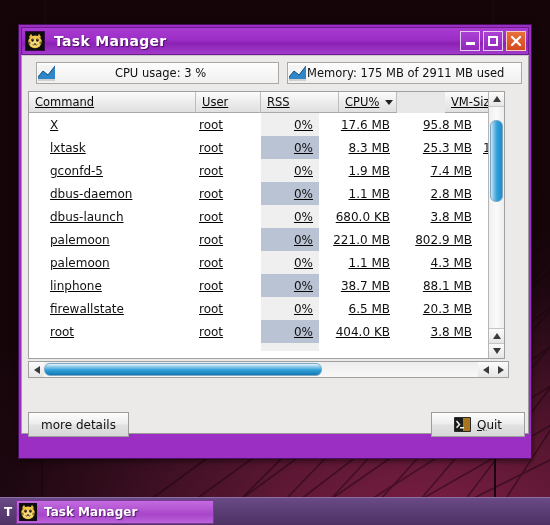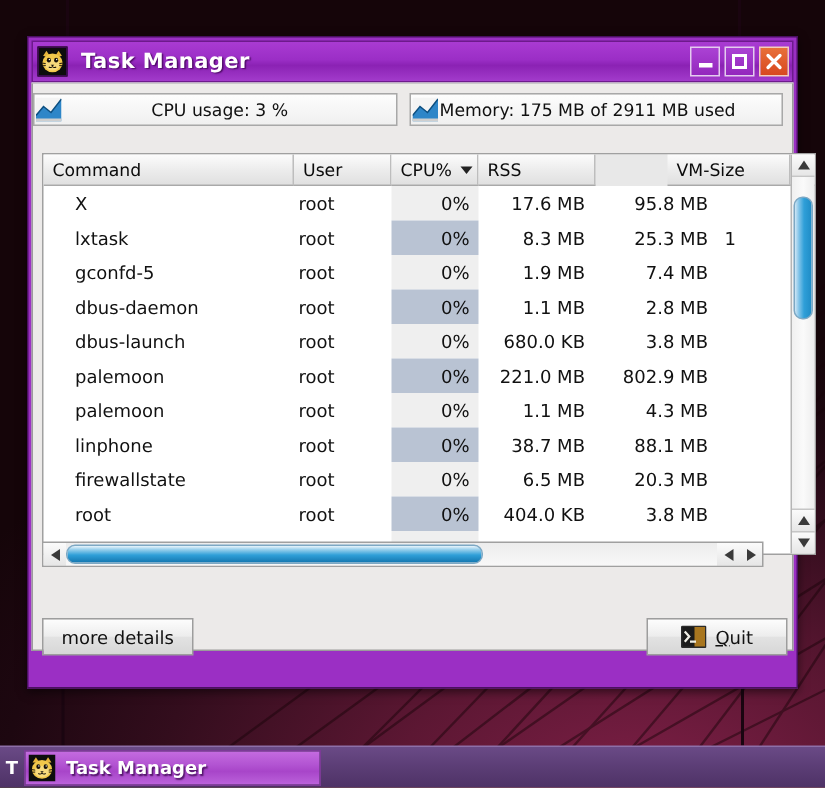--- a/index.html
+++ b/index.html
@@ -122,21 +122,21 @@
   .menu-item u { text-decoration: underline; }
 
   
   #client {
     margin: 0 2px 2px 2px;
     height: 379px;
     background: #eceae9;
     border: 1px solid #9b9b9b;
     border-top: 1px solid #c9c9c9;
     box-sizing: border-box;
-    padding: 6px 6px 0 0;
+    padding: 6px 6px 0 14px;
     position: relative;
     text-align: right;
   }
 
   
   #gauges {
     display: flex;
     gap: 8px;
     height: 22px;
     margin-bottom: 7px;
@@ -157,27 +157,28 @@
     position: absolute;
     left: 1px; top: 2px;
     width: 17px; height: 16px;
   }
   #gauge-mem .gauge-label { margin-left: 19px; }
   #gauge-cpu .gauge-label { padding-left: 6px; }
 
   
   #table-wrap {
     position: absolute;
-    left: 6px; top: 46px;
-    width: 516px;
+    left: 6px; top: 35px;
+    width: 477px;
     height: 268px;
     background: #ffffff;
     border: 1px solid #a0a0a0;
     box-sizing: border-box;
     overflow: hidden;
+    text-decoration: underline;
   }
   #thead {
     display: flex;
     height: 21px;
     background: #e8e8e8;
   }
   .th {
     background: linear-gradient(180deg, #fcfcfc 0%, #ececec 52%, #e0e0e0 100%);
     border-right: 1px solid #bdbdbd;
     border-bottom: 1px solid #a9a9a9;
@@ -476,26 +477,26 @@
       </div>
 
       <div id="table-wrap">
         <div id="thead">
           <div class="th col-command">
             <span>Command</span>
           </div>
           <div class="th col-user">
             <span>User</span>
           </div>
+          <div class="th col-rss">
+            <span>RSS</span>
+          </div>
           <div class="th col-cpu">
             <span>CPU%</span>
             <span class="sortarrow"></span>
-          </div>
-          <div class="th col-rss">
-            <span>RSS</span>
           </div>
           <div class="th col-vm">
             <span>VM-Size</span>
           </div>
           <div class="th col-p">
             <span>P</span>
           </div>
         </div>
 
         <div id="tbody">

